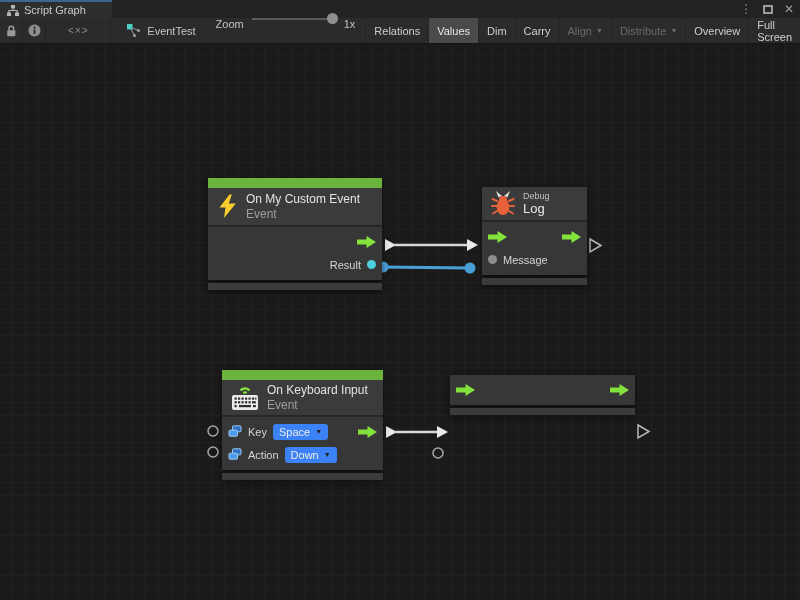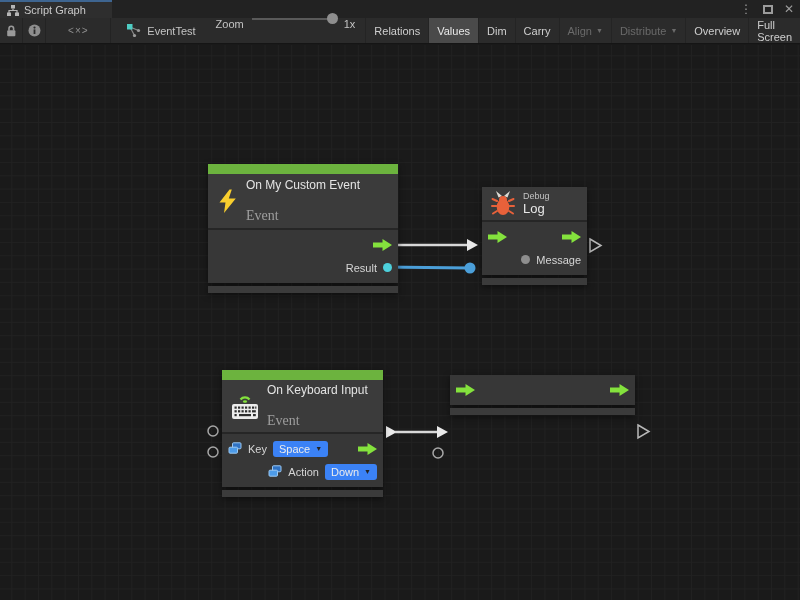--- a/index.html
+++ b/index.html
@@ -40,25 +40,25 @@
     background-size:13.33px 13.33px; background-position:-2px -3px; }
 
   .wires { position:absolute; left:0; top:0; width:800px; height:600px; pointer-events:none; }
 
   
   .node { position:absolute; display:flex; flex-direction:column; filter:drop-shadow(0 2px 3px rgba(0,0,0,.5)); }
   .naccent { height:10px; background:#6CB33E; }
   .nhead { background:#3B3B3B; display:flex; align-items:center; gap:8px; padding:4px 9px;
     border-bottom:2px solid #262626; }
   .ntitle { color:#E4E4E4; font-size:12px; white-space:nowrap; }
-  .nsub { color:#9E9E9E; font-size:14px; margin-top:16px;font-family:Liberation Serif, serif; }
+  .nsub { color:#9E9E9E; font-size:12px; margin-top:1px; }
   .ncat { color:#C2C2C2; font-size:9px; }
   .ntitle-lg { color:#E8E8E8; font-size:13px; }
   .nbody { background:#373737; padding:3px 0 4px; }
-  .prow { height:23px; display:flex; align-items:center; gap:6px; padding:0 6px; font-size:11px; color:#D6D6D6;justify-content:flex-end; }
+  .prow { height:23px; display:flex; align-items:center; gap:6px; padding:0 6px; font-size:11px; color:#D6D6D6; }
   .prow .sp { flex:1; }
   .nfoot { height:7px; background:#3B3B3B; margin-top:3px; }
   .dot { width:9px; height:9px; border-radius:50%; flex:0 0 auto; }
   .dot.cyan { background:#4DD0DC; }
   .dot.gray { background:#8E8E8E; }
   .dot.teal { background:#5FE3C0; }
   .ndrop { background:#3b82f6; border-radius:3px; padding:2px 6px; display:flex; align-items:center; gap:5px;
     color:#ECECEC; font-size:11px; }
   .ndrop .arr { font-size:7px; color:#252525; }
   .nval { background:#232323; border:1px solid #585858; border-radius:2px; padding:1px 6px;
@@ -183,21 +183,21 @@
   <svg class="extport" style="left:206px;top:424px" width="14" height="14">
     <circle cx="7" cy="7" r="5" fill="none" stroke="#A8A8A8" stroke-width="1.5"></circle>
   </svg>
   <svg class="extport" style="left:206px;top:445px" width="14" height="14">
     <circle cx="7" cy="7" r="5" fill="none" stroke="#A8A8A8" stroke-width="1.5"></circle>
   </svg>
   <svg class="extport" style="left:431px;top:446px" width="14" height="14">
     <circle cx="7" cy="7" r="5" fill="none" stroke="#A8A8A8" stroke-width="1.5"></circle>
   </svg>
 
-  <div class="node" style="left:208px;top:164px;width:190px">
+  <div class="node" style="left:208px;top:178px;width:174px">
     <div class="naccent"></div>
     <div class="nhead">
       <svg width="21" height="25" viewBox="0 0 21 25">
         <path d="M12.5 0.5 L2.5 13.5 h6 L7 24 L18.8 9.5 h-7 L14.8 0.5 z" fill="#F8CE2E"></path>
       </svg>
       <div>
         <div class="ntitle">On My Custom Event</div>
         <div class="nsub">Event</div>
       </div>
     </div>

